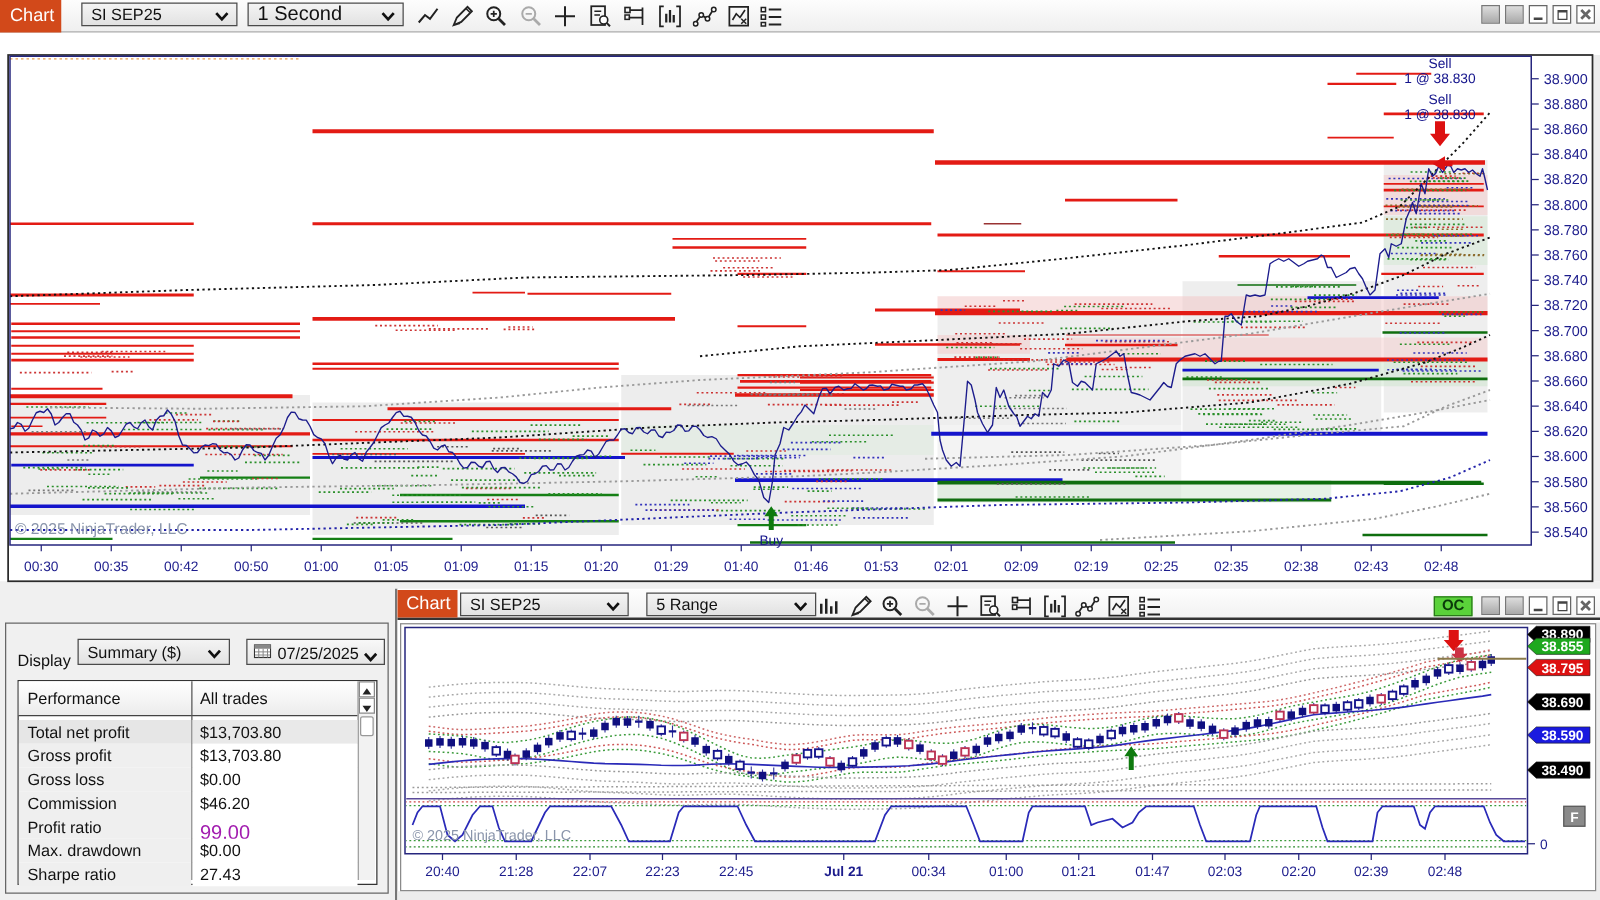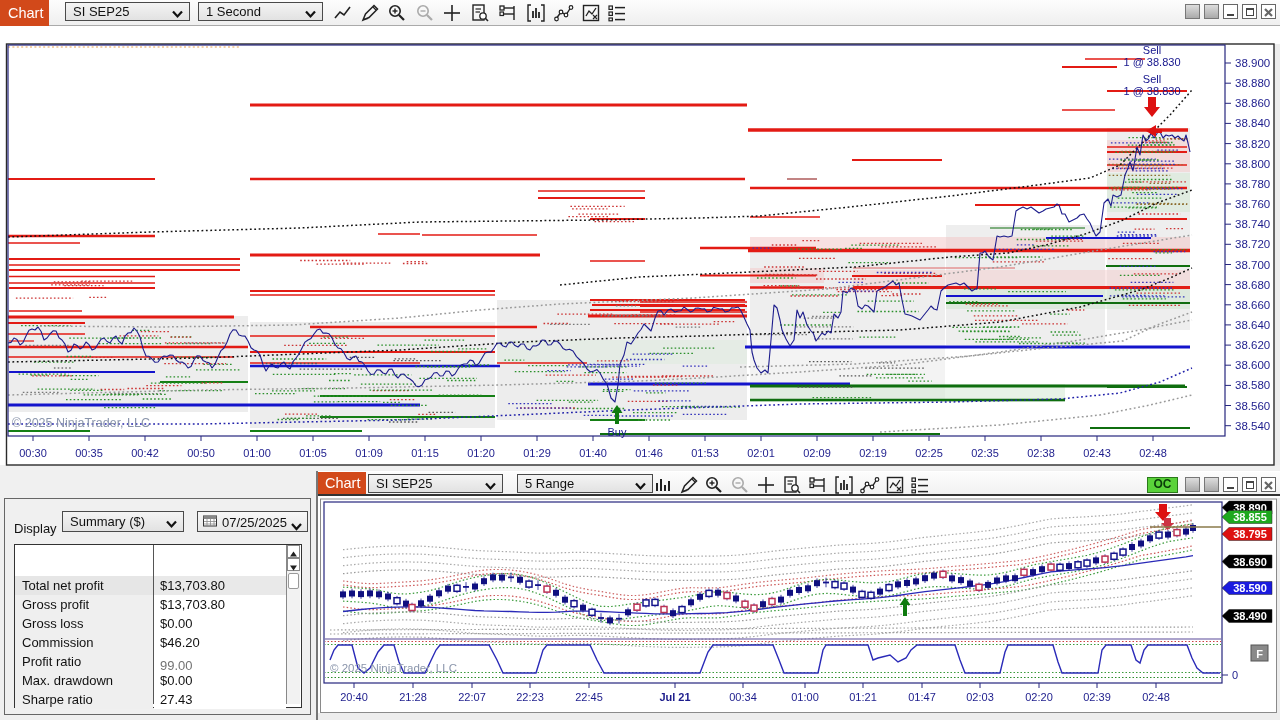--- a/index.html
+++ b/index.html
@@ -9,21 +9,21 @@
 
   <div class="abs" style="left:0;top:0;width:1280px;height:26px;background:linear-gradient(#fdfdfd,#efefef);border-bottom:1px solid #aaa;box-sizing:border-box">
     <div class="abs" style="left:0;top:0;width:49px;height:26px;background:#d2491a;color:#fff;font-size:14.5px;line-height:26px;padding-left:8px;box-sizing:border-box">Chart</div>
     <div style="position:absolute;left:65px;top:2px;width:125px;height:19px;background:linear-gradient(#f4f4f4,#e2e2e2);border:1.5px solid #4a4a4a;box-sizing:border-box;">
 <span style="position:absolute;left:7px;top:50%;transform:translateY(-52%);font-size:13px;color:#111;white-space:nowrap">SI SEP25</span>
 <span style="position:absolute;right:6px;top:50%;transform:translateY(-42%)"><svg width="11" height="8" viewBox="0 0 11 8" style="display:inline-block">
             <path d="M1 1 l4.5 5 L10 1" fill="none" stroke="#111" stroke-width="2.2"></path>
           </svg></span>
       </div>
     <div style="position:absolute;left:198px;top:2px;width:125px;height:19px;background:linear-gradient(#f4f4f4,#e2e2e2);border:1.5px solid #4a4a4a;box-sizing:border-box;">
-<span style="position:absolute;left:7px;top:50%;transform:translateY(-52%);font-size:13px;color:#111;white-space:nowrap">1 Second</span>
+<span style="position:absolute;left:7px;top:50%;transform:translateY(-52%);font-size:16px;color:#111;white-space:nowrap">1 Second</span>
 <span style="position:absolute;right:6px;top:50%;transform:translateY(-42%)"><svg width="11" height="8" viewBox="0 0 11 8" style="display:inline-block">
             <path d="M1 1 l4.5 5 L10 1" fill="none" stroke="#111" stroke-width="2.2"></path>
           </svg></span>
       </div>
     <svg style="position:absolute;left:333px;top:3px;opacity:1" width="20" height="20" viewBox="0 0 20 20">
         <polyline points="2,15 7,9 11,12 17,4" fill="none" stroke="#222" stroke-width="1.6"></polyline>
       </svg>
       <svg style="position:absolute;left:360px;top:3px;opacity:1" width="20" height="20" viewBox="0 0 20 20">
         <path d="M3 17 l2.5-6 L14 2.5 l3.5 3.5 L9 14.5 z M3 17 l5-1.6" fill="none" stroke="#222" stroke-width="1.5"></path>
         <path d="M13 4 l3 3" stroke="#222" stroke-width="1.3"></path>
@@ -632,20 +632,24 @@
         <line x1="1" y1="6.5" x2="13" y2="6.5" stroke="#888" stroke-width="0.8"></line>
         <line x1="1" y1="9" x2="13" y2="9" stroke="#888" stroke-width="0.8"></line>
       </svg>
      <span style="position:absolute;left:24px;top:3px;font-size:13px;color:#111">07/25/2025</span>
      <span style="position:absolute;right:5px;top:5px"><svg width="11" height="8" viewBox="0 0 11 8" style="display:inline-block">
           <path d="M1 1 l4.5 5 L10 1" fill="none" stroke="#111" stroke-width="2.2"></path>
         </svg></span>
   </div>
 
   <div class="abs" style="left:14px;top:73px;width:288px;height:164px;border:1.5px solid #333;background:#fff;box-sizing:border-box">
+    <div class="abs" style="left:0;top:0;width:285px;height:28px;background:linear-gradient(#fff,#ececec);border-bottom:1.5px solid #444;box-sizing:border-box">
+      <span style="position:absolute;left:7px;top:6px;font-size:13px;color:#111">Performance</span>
+      <span style="position:absolute;left:145px;top:6px;font-size:13px;color:#111">All trades</span>
+    </div>
     <div class="abs" style="left:138px;top:0;width:1px;height:159px;background:#555"></div>
 
     <div class="abs" style="left:271px;top:0;width:14px;height:159px;background:#f2f2f2;border-left:1px solid #888;box-sizing:border-box">
       <div class="abs" style="left:0;top:0;width:13px;height:13px;background:#fff;border:1px solid #888;box-sizing:border-box"><svg width="11" height="11" viewBox="0 0 11 11">
             <path d="M5.5 2.5 L9 7.5 H2 Z" fill="#222"></path>
           </svg></div>
       <div class="abs" style="left:0;top:13px;width:13px;height:13px;background:#fff;border:1px solid #888;box-sizing:border-box"><svg width="11" height="11" viewBox="0 0 11 11">
             <path d="M5.5 8.5 L9 3.5 H2 Z" fill="#222"></path>
           </svg></div>
       <div class="abs" style="left:1px;top:28px;width:11px;height:16px;background:#fff;border:1px solid #999;border-radius:2px;box-sizing:border-box"></div>
@@ -672,21 +676,21 @@
       <div class="abs" style="left:0;top:88px;width:138px;height:19px;background:#efefef">
         <span style="position:absolute;left:7px;top:2px;font-size:13px;color:#111;white-space:nowrap">Commission</span>
       </div>
       <div class="abs" style="left:139px;top:88px;width:132px;height:19px;background:#ffffff">
         <span style="position:absolute;left:6px;top:2px;font-size:13px;color:#111;white-space:nowrap">$46.20</span>
       </div>
       <div class="abs" style="left:0;top:107px;width:138px;height:19px;background:#efefef">
         <span style="position:absolute;left:7px;top:2px;font-size:13px;color:#111;white-space:nowrap">Profit ratio</span>
       </div>
       <div class="abs" style="left:139px;top:107px;width:132px;height:19px;background:#ffffff">
-        <span style="position:absolute;left:6px;top:6px;font-size:13px;color:#737373;white-space:nowrap">99.00</span>
+        <span style="position:absolute;left:6px;top:6px;font-size:16px;color:#a21caf;white-space:nowrap">99.00</span>
       </div>
       <div class="abs" style="left:0;top:126px;width:138px;height:19px;background:#efefef">
         <span style="position:absolute;left:7px;top:2px;font-size:13px;color:#111;white-space:nowrap">Max. drawdown</span>
       </div>
       <div class="abs" style="left:139px;top:126px;width:132px;height:19px;background:#ffffff">
         <span style="position:absolute;left:6px;top:2px;font-size:13px;color:#111;white-space:nowrap">$0.00</span>
       </div>
       <div class="abs" style="left:0;top:145px;width:138px;height:19px;background:#efefef">
         <span style="position:absolute;left:7px;top:2px;font-size:13px;color:#111;white-space:nowrap">Sharpe ratio</span>
       </div>

